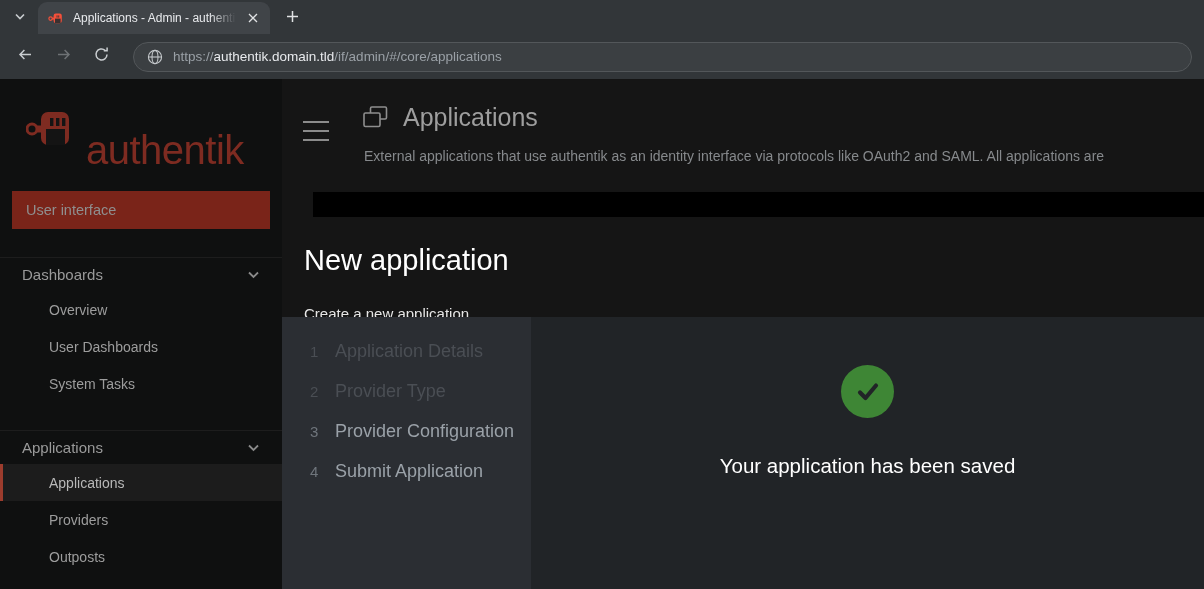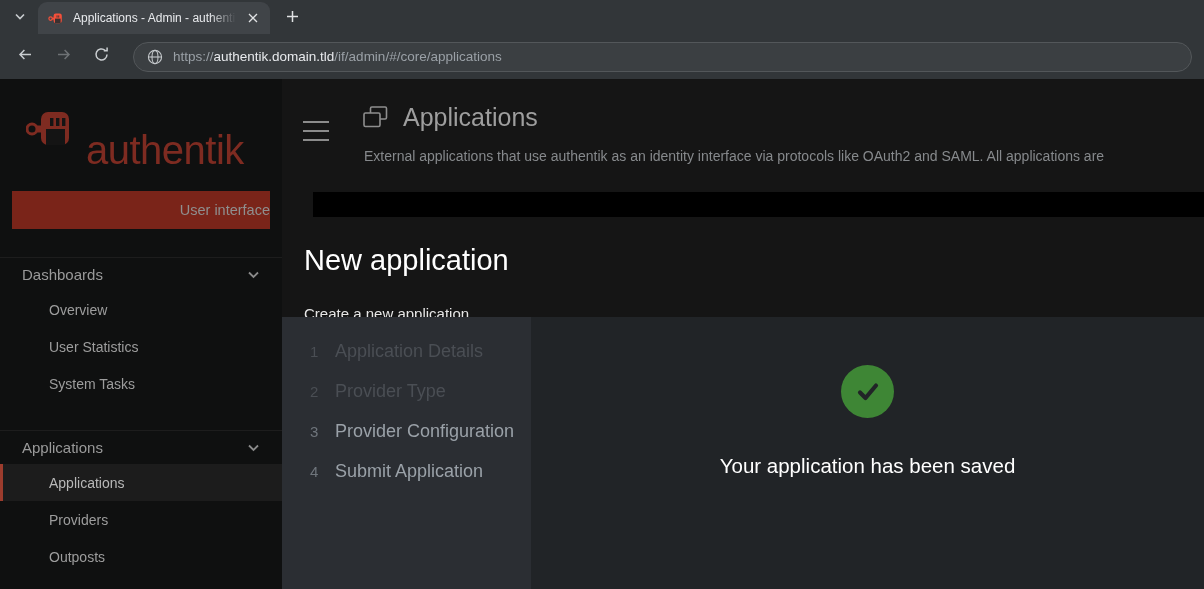--- a/index.html
+++ b/index.html
@@ -169,21 +169,20 @@
 
   .ui-banner {
     margin: 14px 12px 16px 12px;
     height: 38px;
     background: #7a2419;
     display: flex;
     align-items: center;
     padding-left: 14px;
     color: #8f8f8f;
     font-size: 14.5px;
-    justify-content: flex-end;
   }
 
   .nav-group { margin-top: 28px; }
 
   .nav-group-head {
     height: 34px;
     display: flex;
     align-items: center;
     padding: 0 22px 0 22px;
     color: #9a9a9a;
@@ -450,21 +449,21 @@
           <span class="chev">
             <svg viewBox="0 0 13 13" fill="none" stroke="currentColor" stroke-width="1.8">
               <path d="M2 4.5 L6.5 9 L11 4.5"></path>
             </svg>
           </span>
         </div>
         <div class="nav-item">
           <span>Overview</span>
         </div>
         <div class="nav-item">
-          <span>User Statistics</span>
+          <span>User Dashboards</span>
         </div>
         <div class="nav-item">
           <span>System Tasks</span>
         </div>
       </div>
 
       <div class="nav-group">
         <div class="nav-group-head">
           <span>Applications</span>
           <span class="chev">

